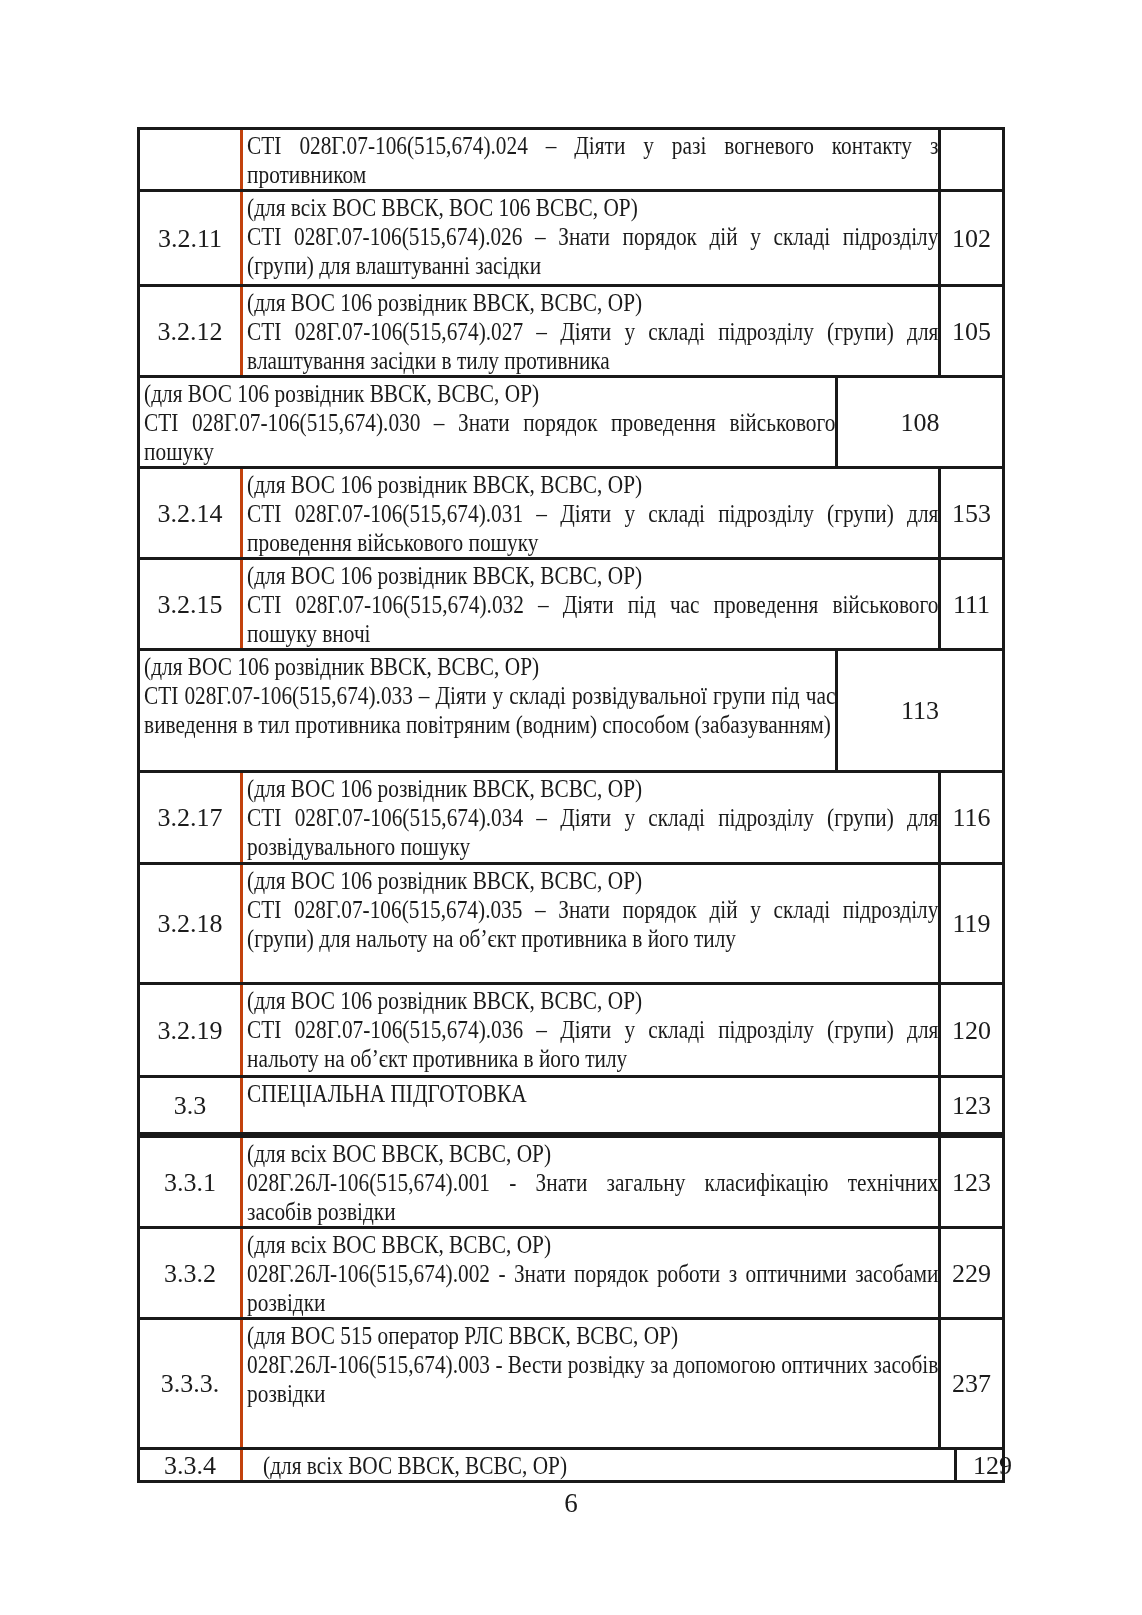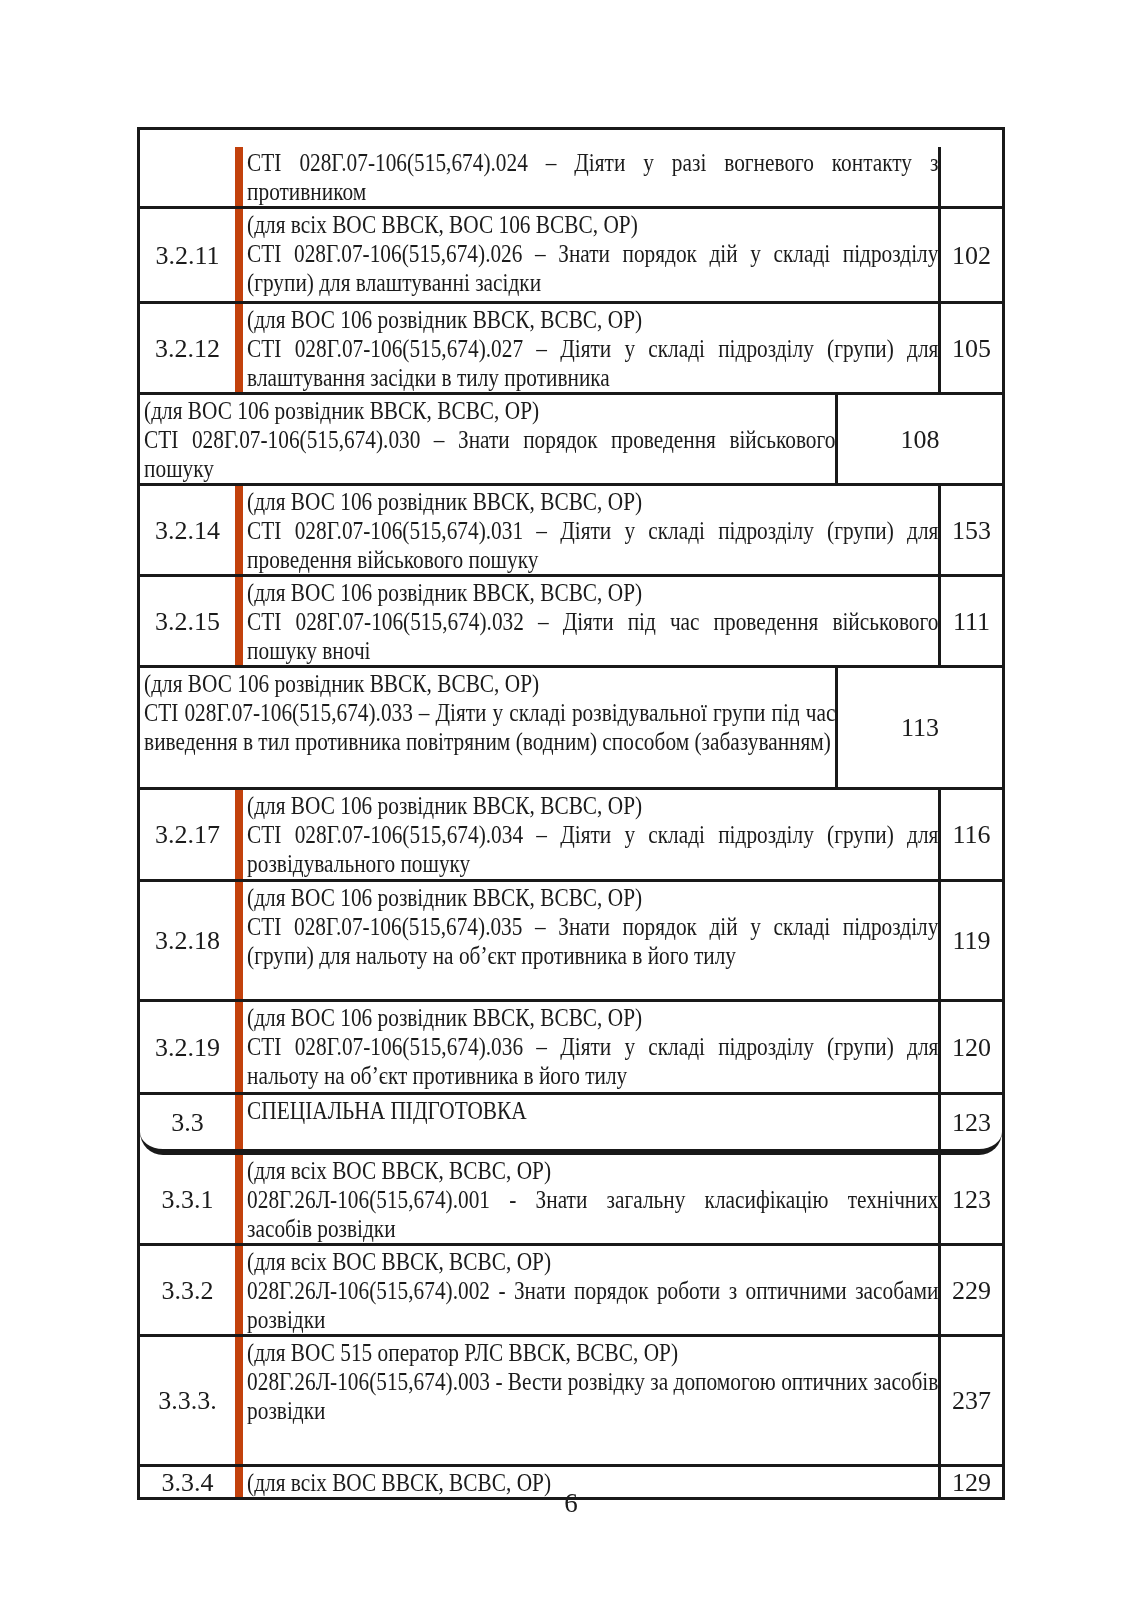--- a/index.html
+++ b/index.html
@@ -31,42 +31,42 @@
     flex-direction: column;
   }
   .table-row {
     display: flex;
     box-sizing: border-box;
     border-bottom: 3px solid #191919;
     align-items: stretch;
   }
   .table-row:last-child { border-bottom: none; }
   
-  .table-row:nth-child(1)  { min-height: 58px; margin-top: 17px;  }
+  .table-row:nth-child(1)  { min-height: 58px;  }
   .table-row:nth-child(2)  { min-height: 95px;  }
   .table-row:nth-child(3)  { min-height: 87px;  }
   .table-row:nth-child(4)  { min-height: 90px;  }
   .table-row:nth-child(5)  { min-height: 90px;  }
   .table-row:nth-child(6)  { min-height: 91px;  }
   .table-row:nth-child(7)  { min-height: 122px; }
   .table-row:nth-child(8)  { min-height: 92px;  }
   .table-row:nth-child(9)  { min-height: 120px; }
   .table-row:nth-child(10) { min-height: 93px;  }
-  .table-row:nth-child(11) { min-height: 60px; border-bottom-width: 6px; border-radius: 23px; }
+  .table-row:nth-child(11) { min-height: 60px; border-bottom-width: 6px; }
   .table-row:nth-child(12) { min-height: 80px;  }
   .table-row:nth-child(13) { min-height: 89px;  }
   .table-row:nth-child(14) { min-height: 130px; }
-  .table-row:nth-child(15) { min-height: 28px;  }
+  .table-row:nth-child(15) { min-height: 28px; gap: 16px;  }
 
   .cell {
     box-sizing: border-box;
   }
   .cell-num {
     width: 103px;
-    border-right: 8px solid #c2410c;
+    border-right: 3px solid #c2410c;
     display: flex;
     align-items: center;
     justify-content: center;
     font-size: 26px;
     line-height: 29px;
     flex: 0 0 auto;
   }
   .cell-desc {
     width: 698px;
     border-right: 3px solid #191919;

